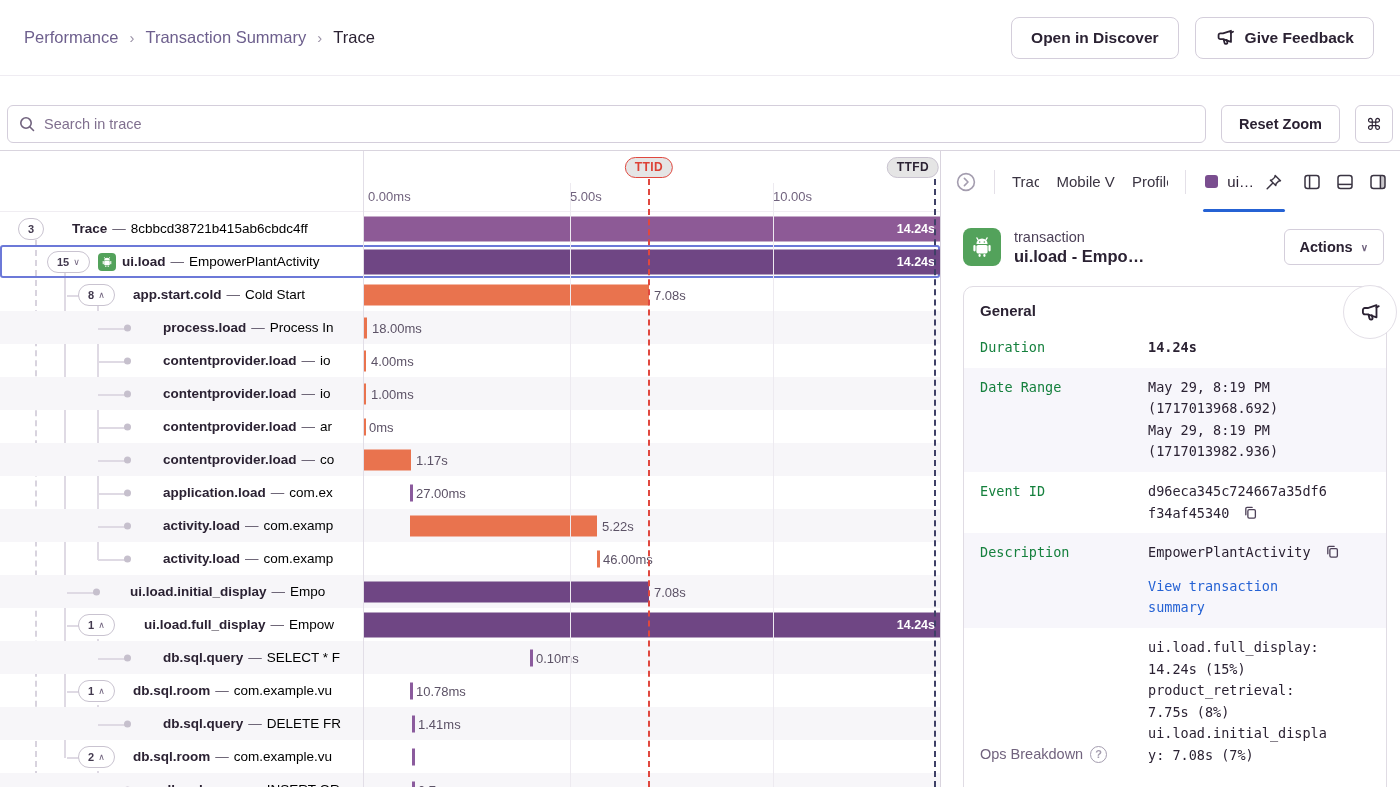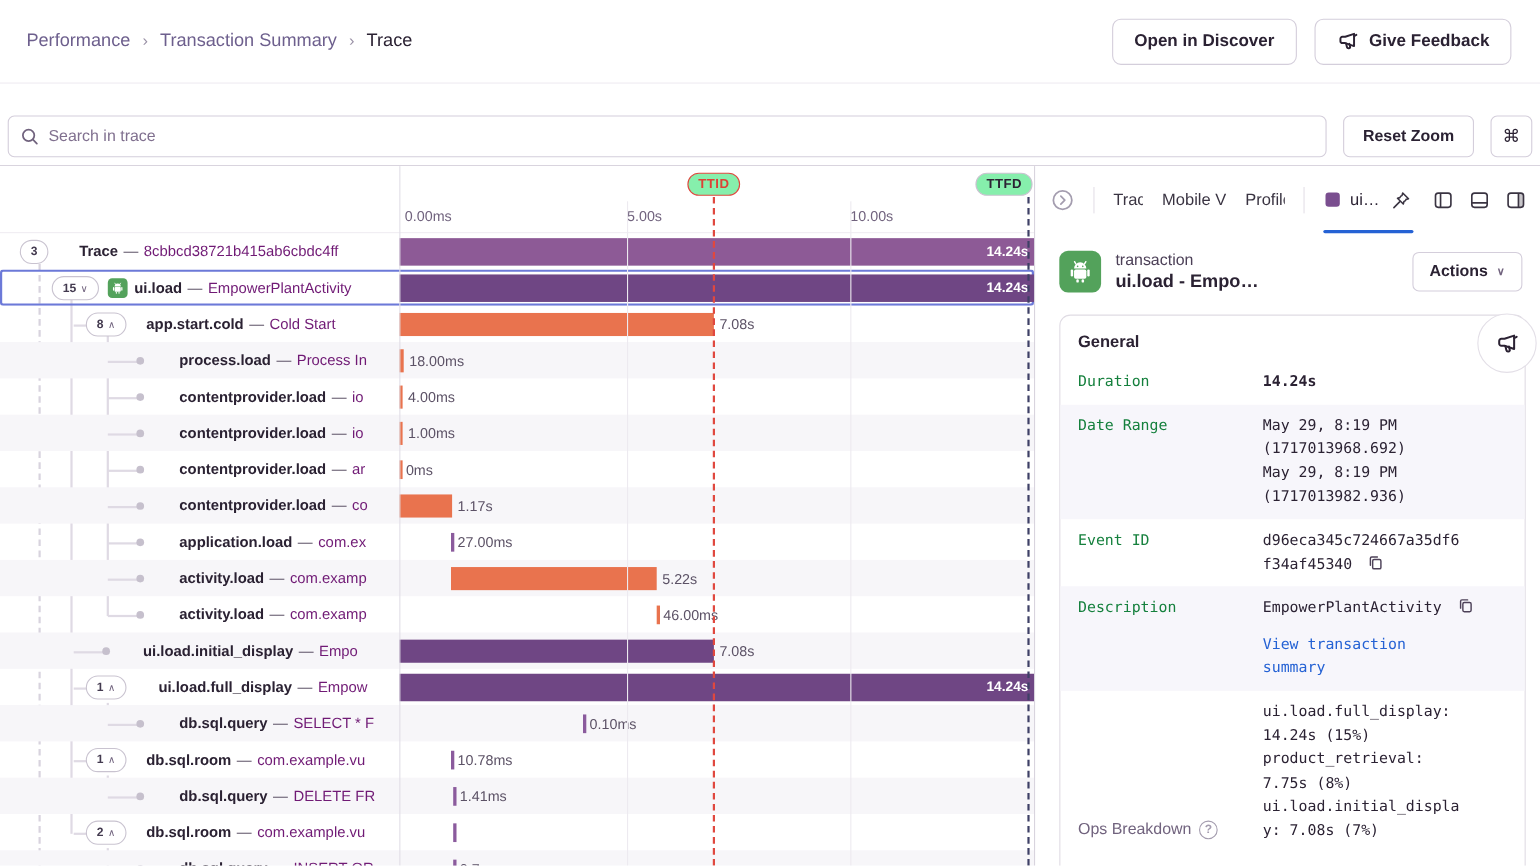--- a/index.html
+++ b/index.html
@@ -29,35 +29,35 @@
   .tool-btn{height:38px;padding:0 17px;border:1px solid #D4CEDB;border-radius:6px;
     background:#fff;font-weight:700;font-size:14.5px;color:#2B2233;cursor:pointer;font-family:inherit}
   .cmd-btn{width:38px;padding:0;font-size:16px;font-weight:400}
 
   
   .main{display:flex;border-top:1px solid #D9D4DE;height:637px}
   .left-main{width:940px;position:relative;overflow:hidden;flex:none}
 
   .tl-header{position:absolute;top:0;left:0;right:0;height:61px;border-bottom:1px solid #F0EDF2;background:#fff;z-index:2}
   .tick-label{position:absolute;bottom:7px;font-size:13px;color:#71637E}
-  .marker-badge{position:absolute;top:6px;background:#86efac;border-radius:11px;
+  .marker-badge{position:absolute;top:6px;background:#e5e5e5;border-radius:11px;
     padding:2px 9px 3px;font-size:12px;font-weight:700;letter-spacing:.4px;z-index:7;cursor:pointer}
   .marker-badge.red{border:1.5px solid #E0483F;color:#DD4136;transform:translateX(-50%)}
   .marker-badge.gray{border:1.5px solid #C9C3D0;color:#2B2233;transform:translateX(-100%)}
 
   #rows{position:absolute;top:61px;left:0;right:0;bottom:0;z-index:1}
   .trace-row{height:33px;position:relative;cursor:pointer}
   .trace-row.shaded{background:#F7F6F9}
   .trace-row.selected{box-shadow:inset 0 0 0 2px #6C79D8;border-radius:3px;z-index:3}
   .tree-cell{position:absolute;left:0;top:0;bottom:0;width:363px;overflow:hidden}
   .row-label{position:absolute;top:0;bottom:0;display:flex;align-items:center;
     white-space:nowrap;font-size:13.5px}
   .op{font-weight:700;color:#2B2233}
   .sep{margin:0 5px;color:#5C5266}
-  .desc{color:#701a75}
+  .desc{color:#000000}
   .pill{position:absolute;top:50%;transform:translateY(-50%);height:22px;border:1px solid #C9C3D0;
     border-radius:11px;background:#fff;display:flex;align-items:center;gap:4px;padding:0 9px;
     font-size:11px;font-weight:700;color:#433A4F;z-index:2;cursor:pointer}
   .pill .chev{font-size:9px;color:#71637E;font-weight:400}
   .dot{position:absolute;top:50%;transform:translateY(-50%);width:7px;height:7px;border-radius:50%;background:#C6C0CD}
   .stub{position:absolute;top:50%;height:2px;background:#DFDAE4}
   .gv{position:absolute;width:2px;background:#DFDAE4}
   .gv.dashed{width:0;background:transparent;border-left:2px dashed #D8D3DE}
   .mini-android{position:absolute;top:50%;transform:translateY(-50%);width:18px;height:18px;
     border-radius:4px;display:flex;align-items:center;justify-content:center}

